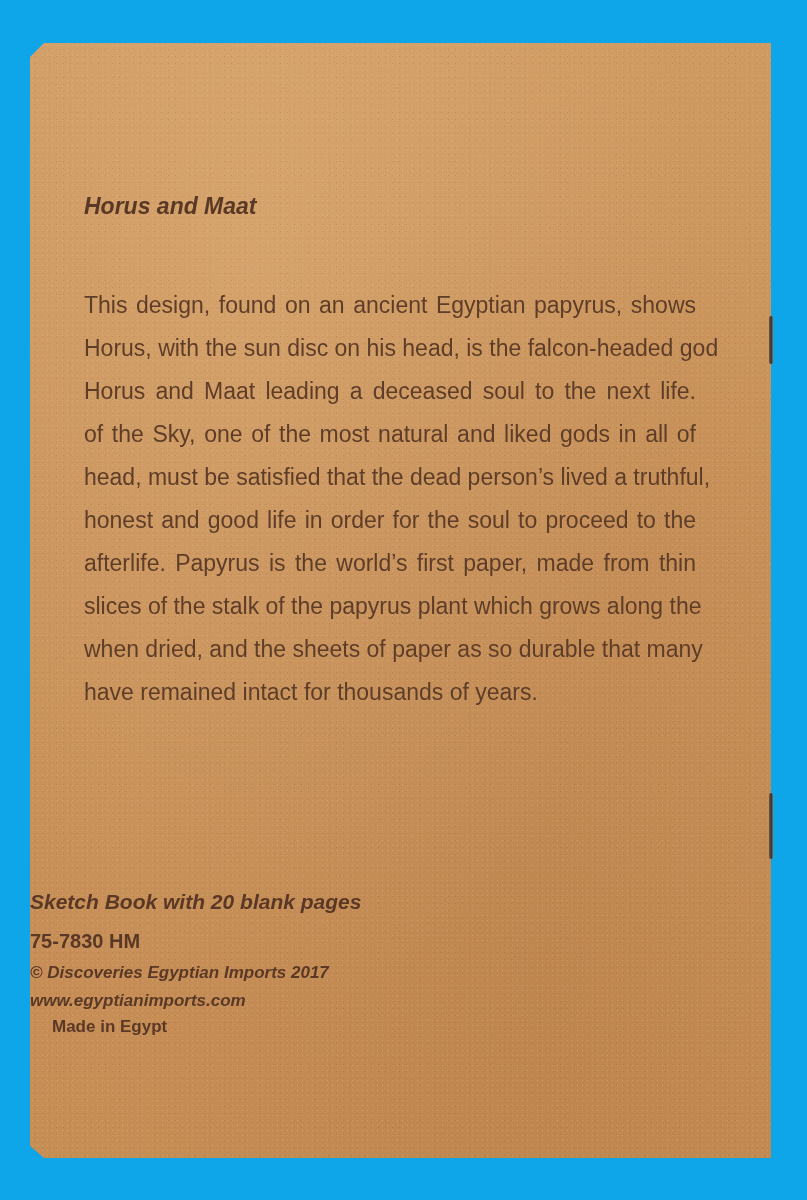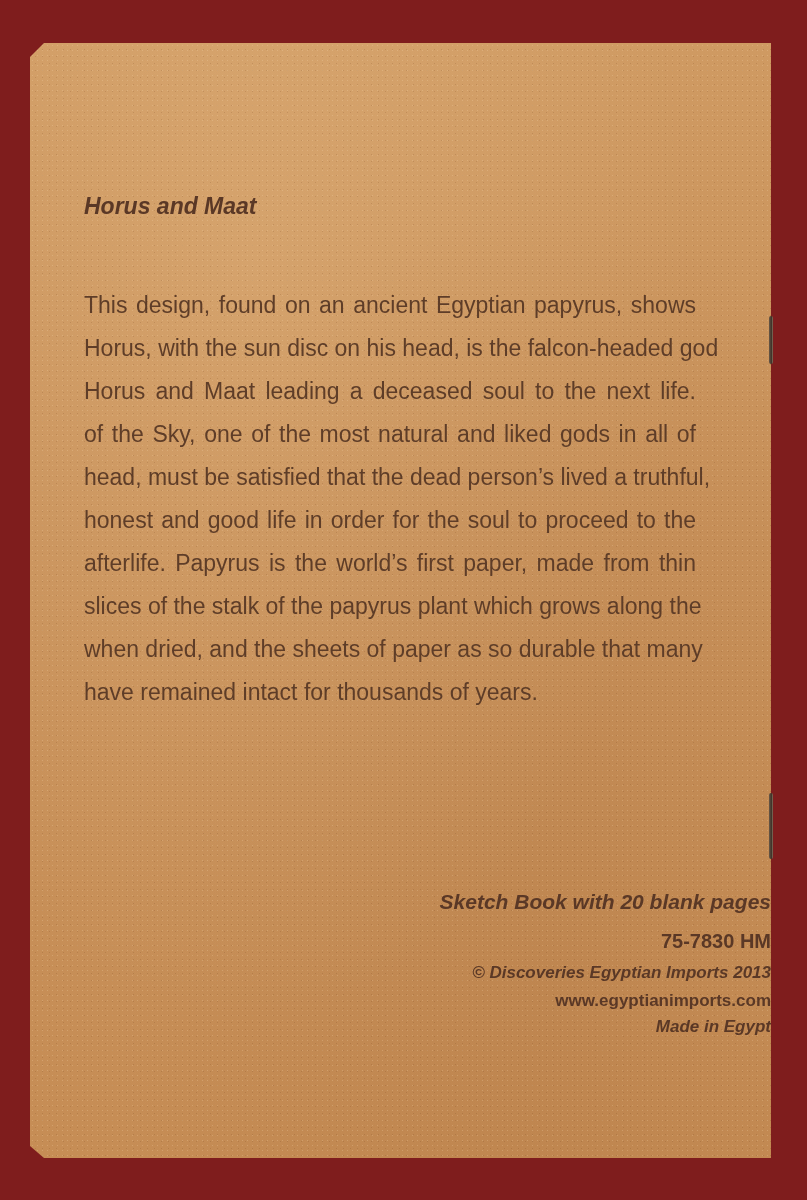--- a/index.html
+++ b/index.html
@@ -7,21 +7,21 @@
       padding: 0;
       width: 807px;
       height: 1200px;
       background: #ffffff;
       overflow: hidden;
     }
     .stage {
       position: relative;
       width: 807px;
       height: 1200px;
-      background: #7f1d1d;
+      background: #0ea5e9;
     }
     .booklet {
       position: absolute;
       left: 30px;
       top: 43px;
       width: 741px;
       height: 1115px;
       background:
         radial-gradient(ellipse at 30% 20%, rgba(255,220,170,0.18), rgba(0,0,0,0) 60%),
         radial-gradient(ellipse at 70% 85%, rgba(120,60,20,0.10), rgba(0,0,0,0) 60%),
@@ -87,21 +87,21 @@
     }
     .body-line.last {
       text-align-last: left;
     }
     .footer {
       position: absolute;
       top: 840px;
       left: 0;
       width: 741px;
       margin-left: -54px;
-      text-align: right;
+      text-align: left;
       color: #5a3826;
       font-family: "Liberation Sans", sans-serif;
     }
     .footer-line {
       display: block;
       white-space: nowrap;
     }
     .sketch {
       font-size: 21px;
       font-weight: bold;
@@ -119,30 +119,30 @@
     .copyright {
       font-size: 17px;
       font-weight: bold;
       font-style: italic;
       height: 32px;
       line-height: 44px;
     }
     .website {
       font-size: 17px;
       font-weight: bold;
+      font-style: italic;
       height: 26px;
       line-height: 36px;
-      padding-left: 8px;
     }
     .made {
       font-size: 17px;
       font-weight: bold;
-      font-style: italic;
       height: 30px;
       line-height: 36px;
+      margin-left: 22px;
     }
   </style>
 </head>
 <body>
 
 <div class="stage">
   <div class="booklet">
     <div class="content">
       <div class="title">Horus and Maat</div>
 
@@ -155,21 +155,21 @@
         <span class="body-line">honest and good life in order for the soul to proceed to the</span>
         <span class="body-line">afterlife.   Papyrus is the world’s first paper, made from thin</span>
         <span class="body-line">slices of the stalk of the papyrus plant which grows along the</span>
         <span class="body-line">when dried, and the sheets of paper as so durable that many</span>
         <span class="body-line last">have remained intact for thousands of years.</span>
       </div>
 
       <div class="footer">
         <span class="footer-line sketch">Sketch Book with 20 blank pages</span>
         <span class="footer-line sku">75-7830 HM</span>
-        <span class="footer-line copyright">© Discoveries Egyptian Imports 2013</span>
+        <span class="footer-line copyright">© Discoveries Egyptian Imports 2017</span>
         <span class="footer-line website">www.egyptianimports.com</span>
         <span class="footer-line made">Made in Egypt</span>
       </div>
     </div>
   </div>
   <div class="staple top"></div>
   <div class="staple bottom"></div>
 </div>
 
 </body></html>

